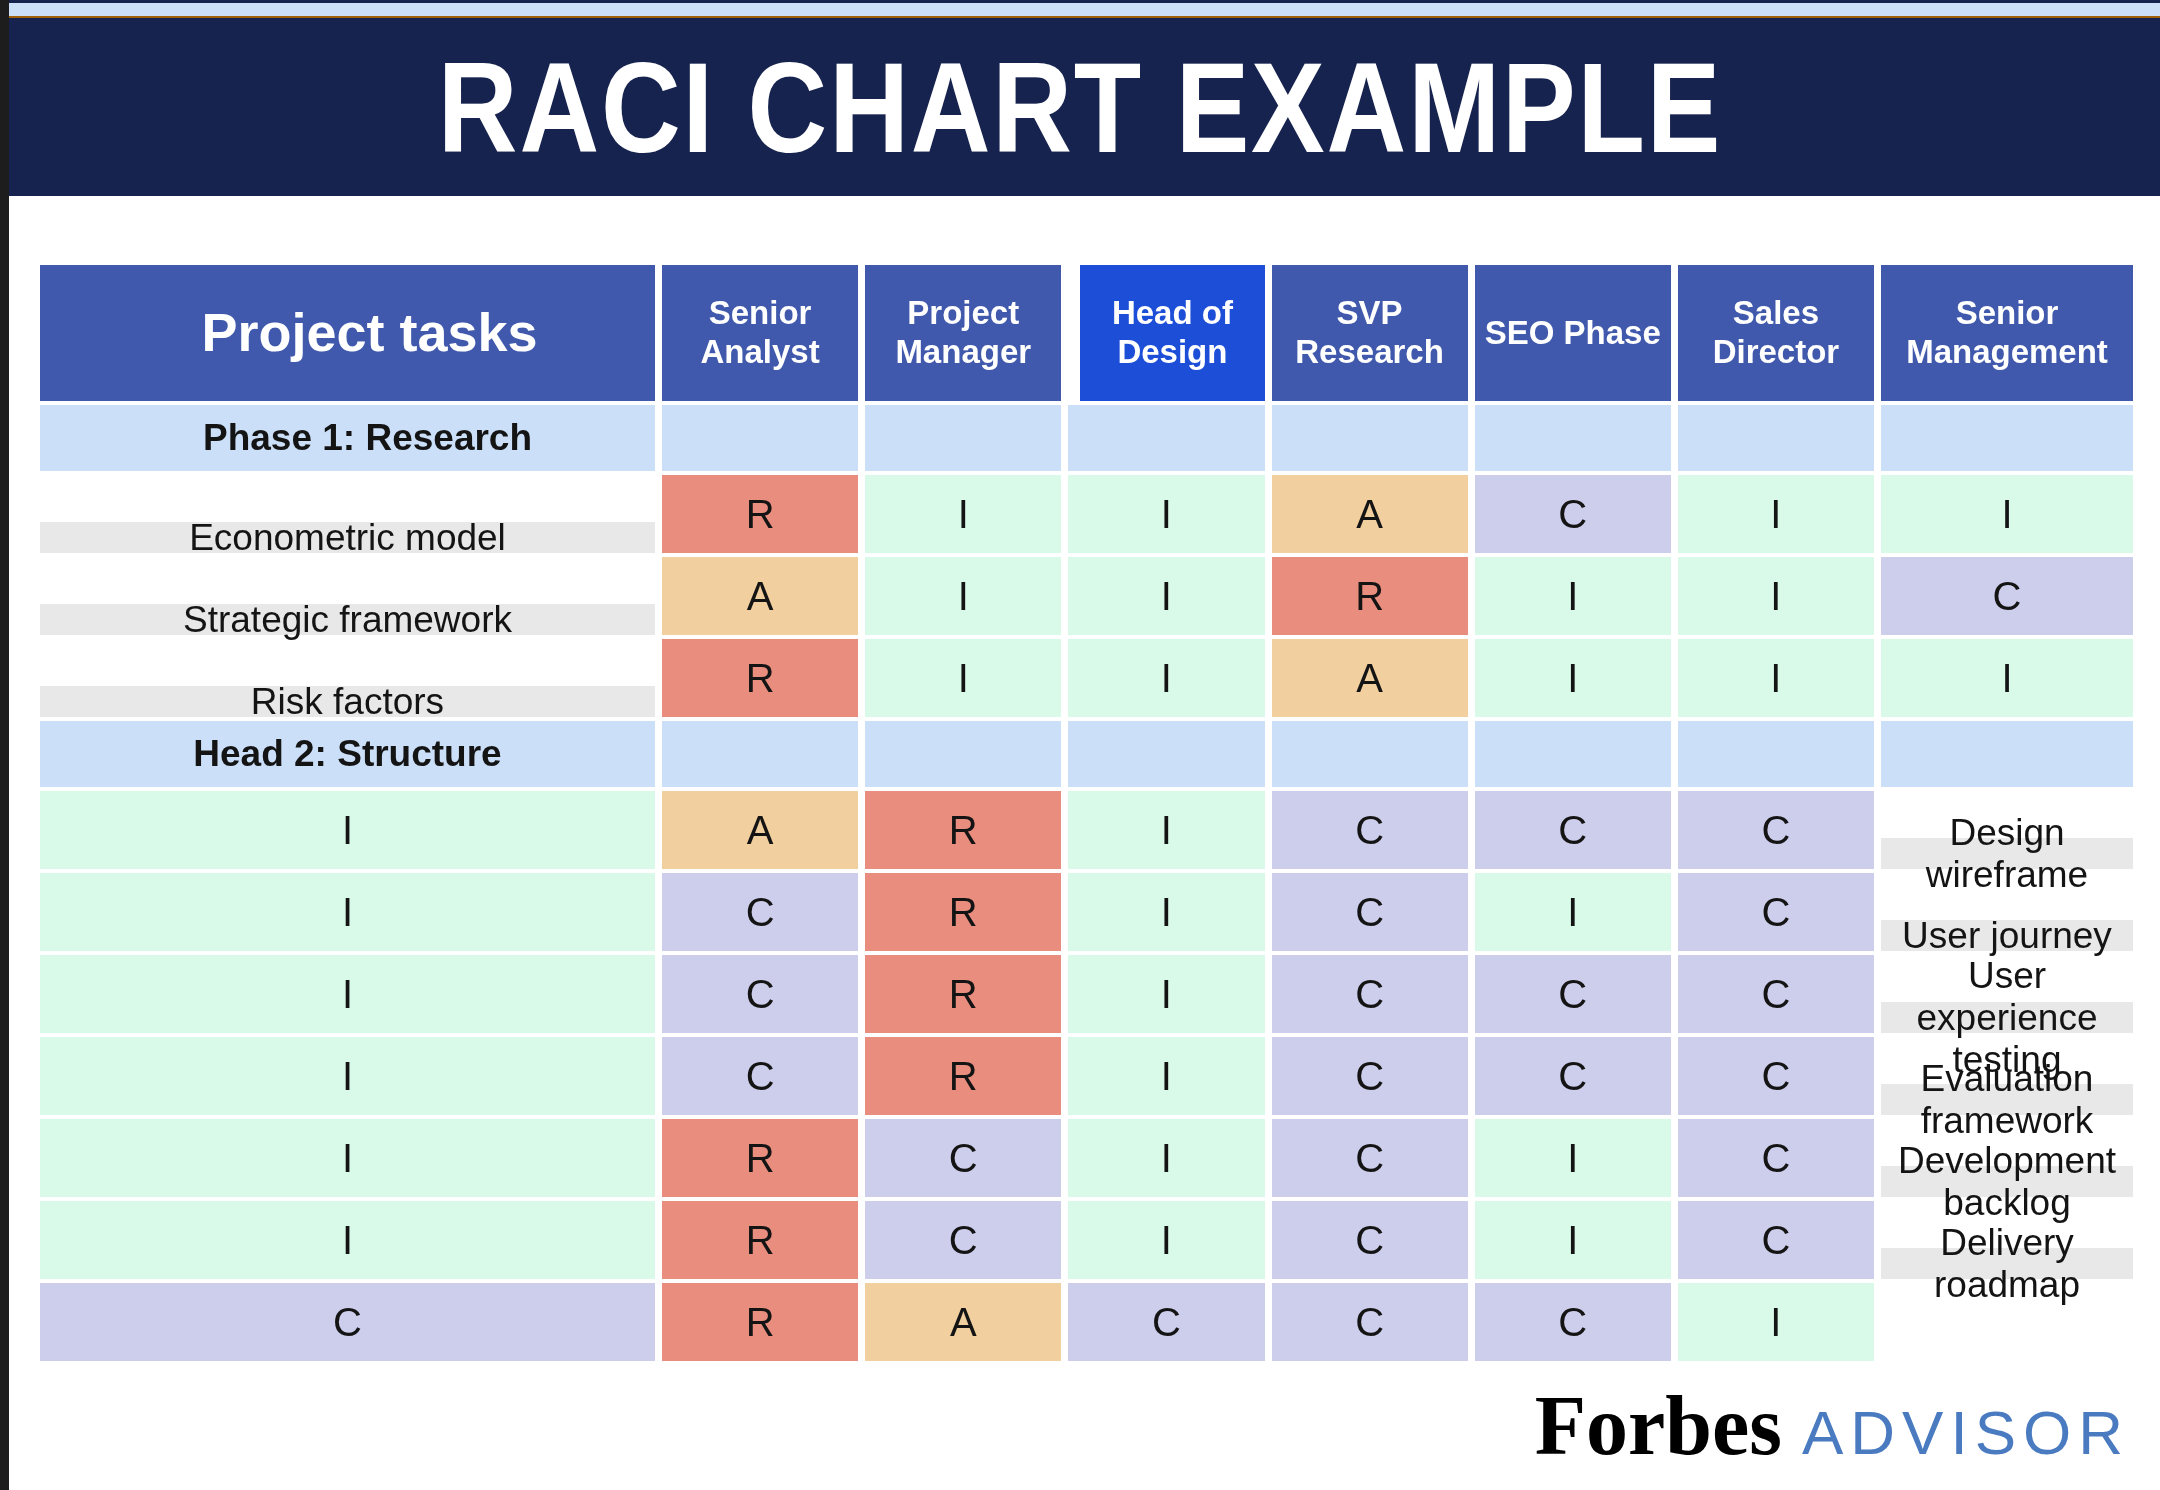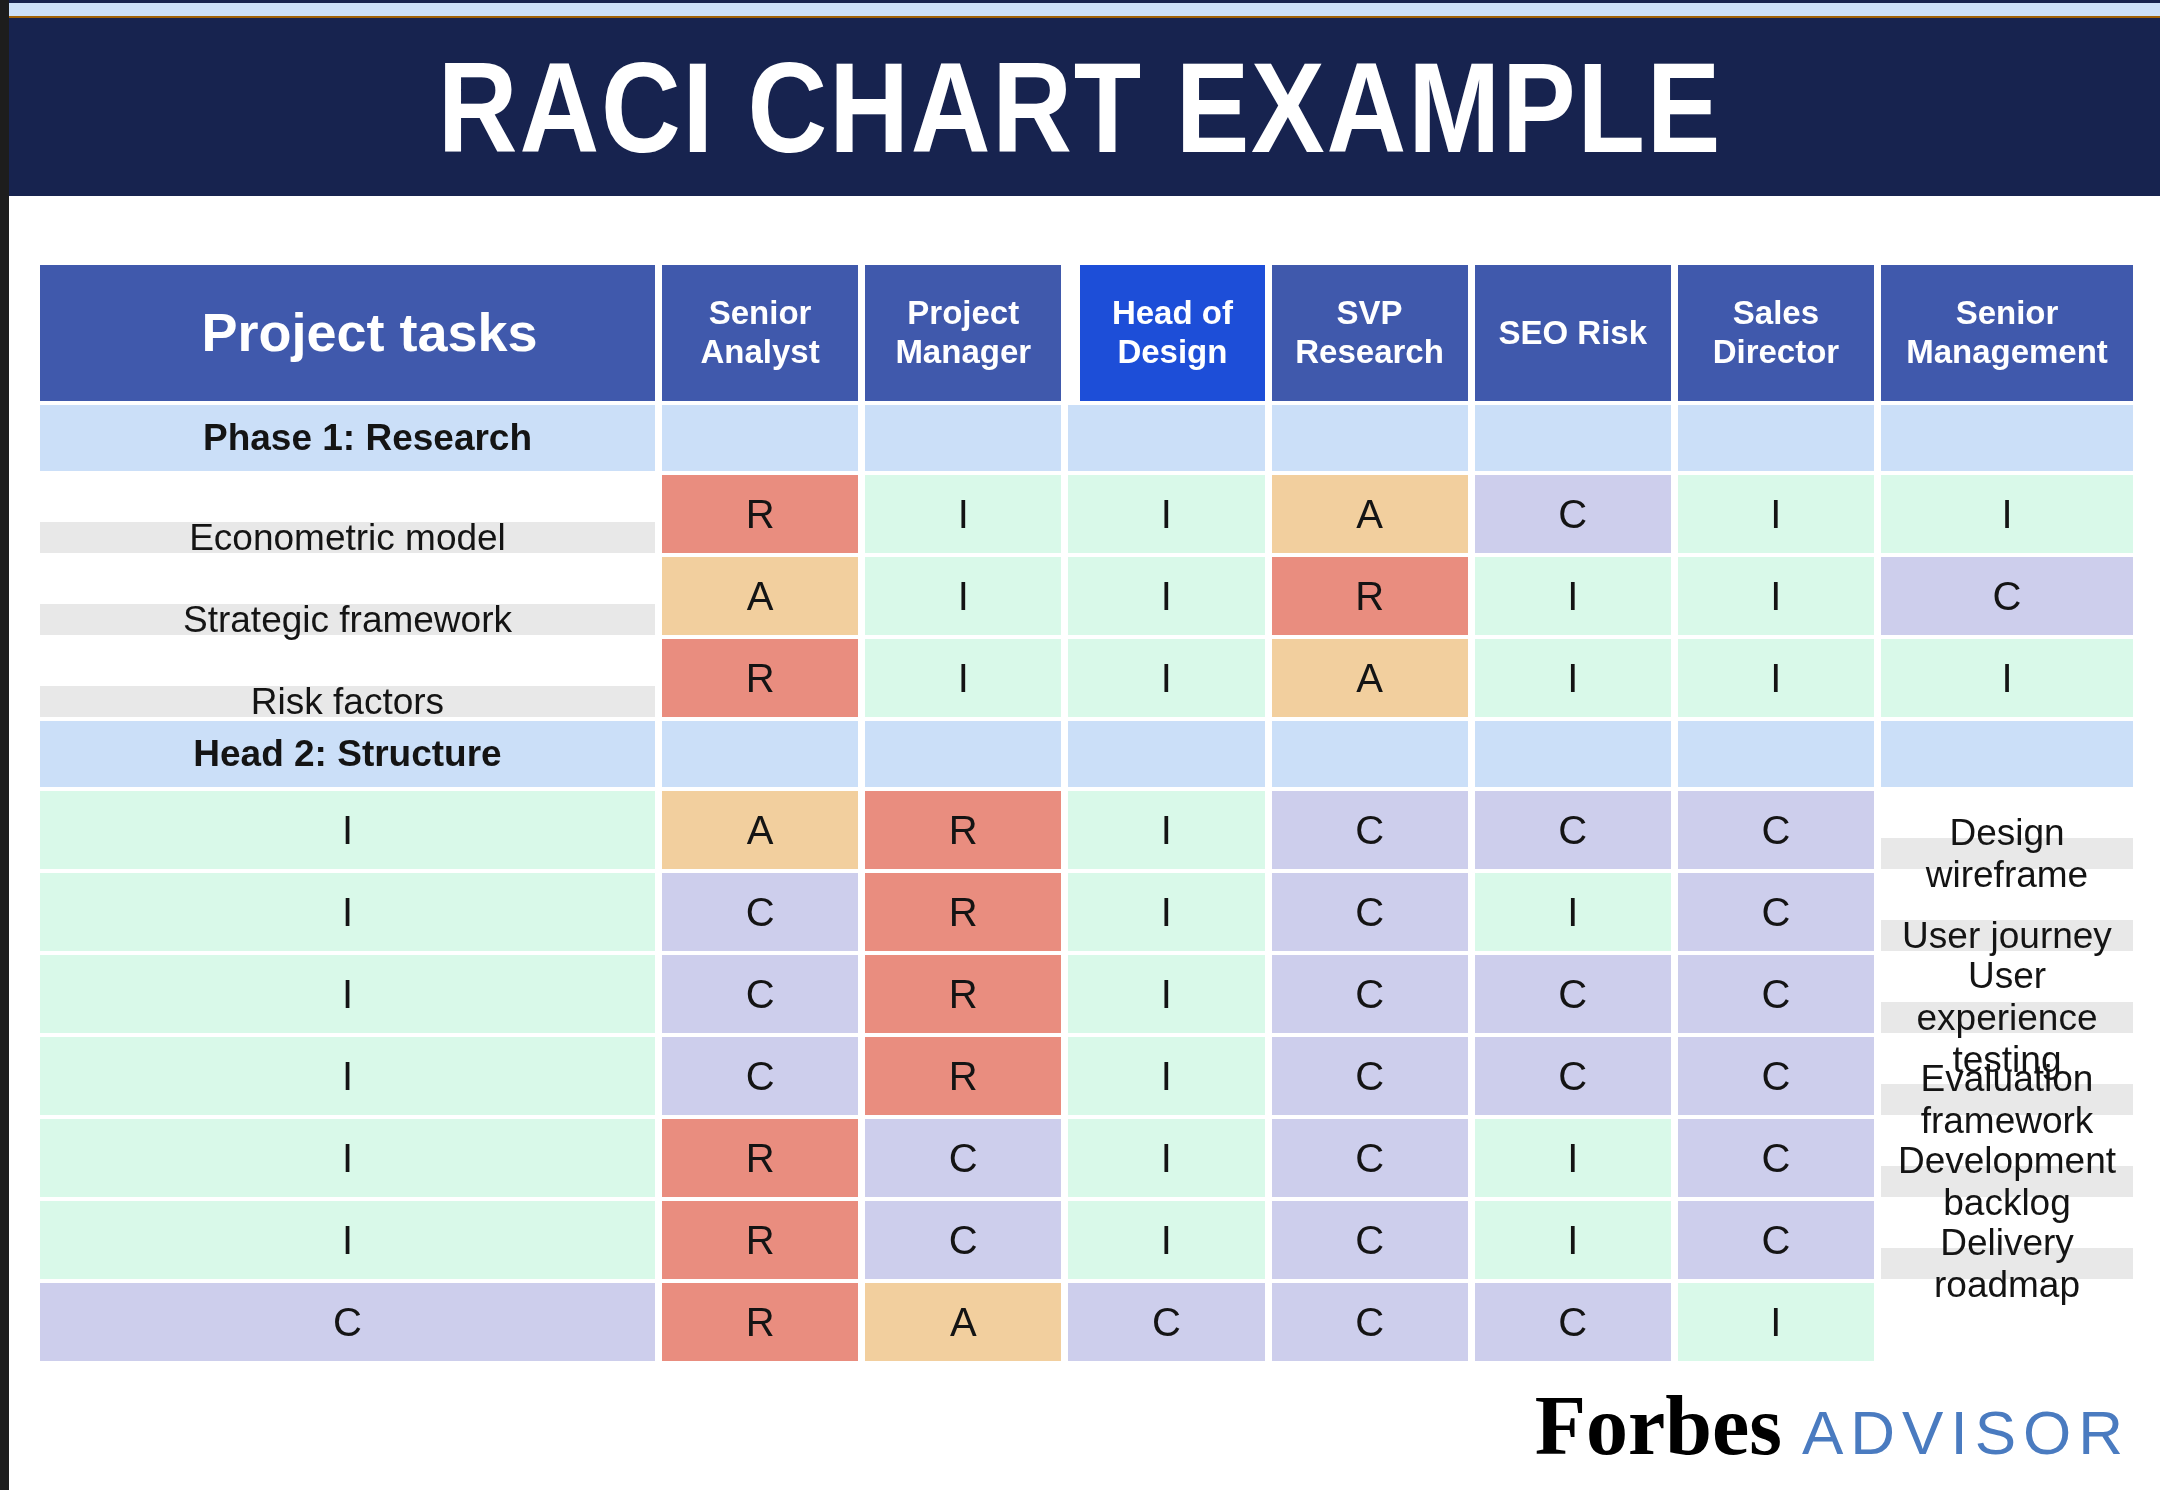--- a/index.html
+++ b/index.html
@@ -94,21 +94,21 @@
   <div class="page-title">RACI CHART EXAMPLE</div>
 </header>
 
 <main class="table-wrap">
   <div class="raci-grid">
       <div class="cell header-cell task-header" style="background: rgb(64, 89, 172);">Project tasks</div>
       <div class="cell header-cell" style="background: rgb(64, 89, 172);">Senior Analyst</div>
       <div class="cell header-cell" style="background: rgb(64, 89, 172);">Project Manager</div>
       <div class="cell header-cell" style="background: #1d4ed8; margin-left: 12px;">Head of Design</div>
       <div class="cell header-cell" style="background: rgb(64, 89, 172);">SVP Research</div>
-      <div class="cell header-cell" style="background: rgb(64, 89, 172);">SEO Risk</div>
+      <div class="cell header-cell" style="background: rgb(64, 89, 172);">SEO Phase</div>
       <div class="cell header-cell" style="background: rgb(64, 89, 172);">Sales Director</div>
       <div class="cell header-cell" style="background: rgb(64, 89, 172);">Senior Management</div>
       <div class="cell phase-label" style="background: rgb(203, 223, 248); padding-left: 40px;">Phase 1: Research</div>
       <div class="cell " style="background: rgb(203, 223, 248);"></div>
       <div class="cell " style="background: rgb(203, 223, 248);"></div>
       <div class="cell " style="background: rgb(203, 223, 248);"></div>
       <div class="cell " style="background: rgb(203, 223, 248);"></div>
       <div class="cell " style="background: rgb(203, 223, 248);"></div>
       <div class="cell " style="background: rgb(203, 223, 248);"></div>
       <div class="cell " style="background: rgb(203, 223, 248);"></div>

